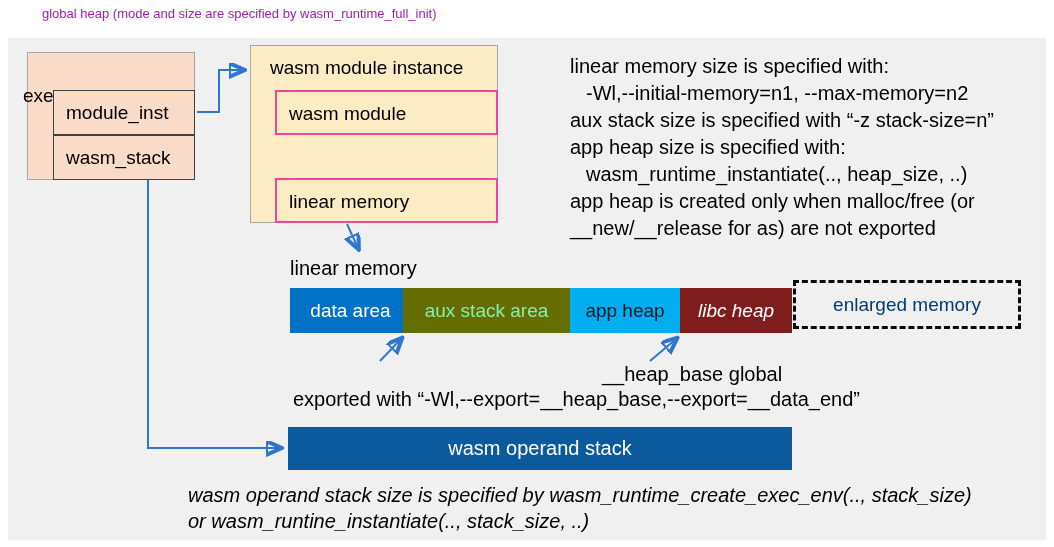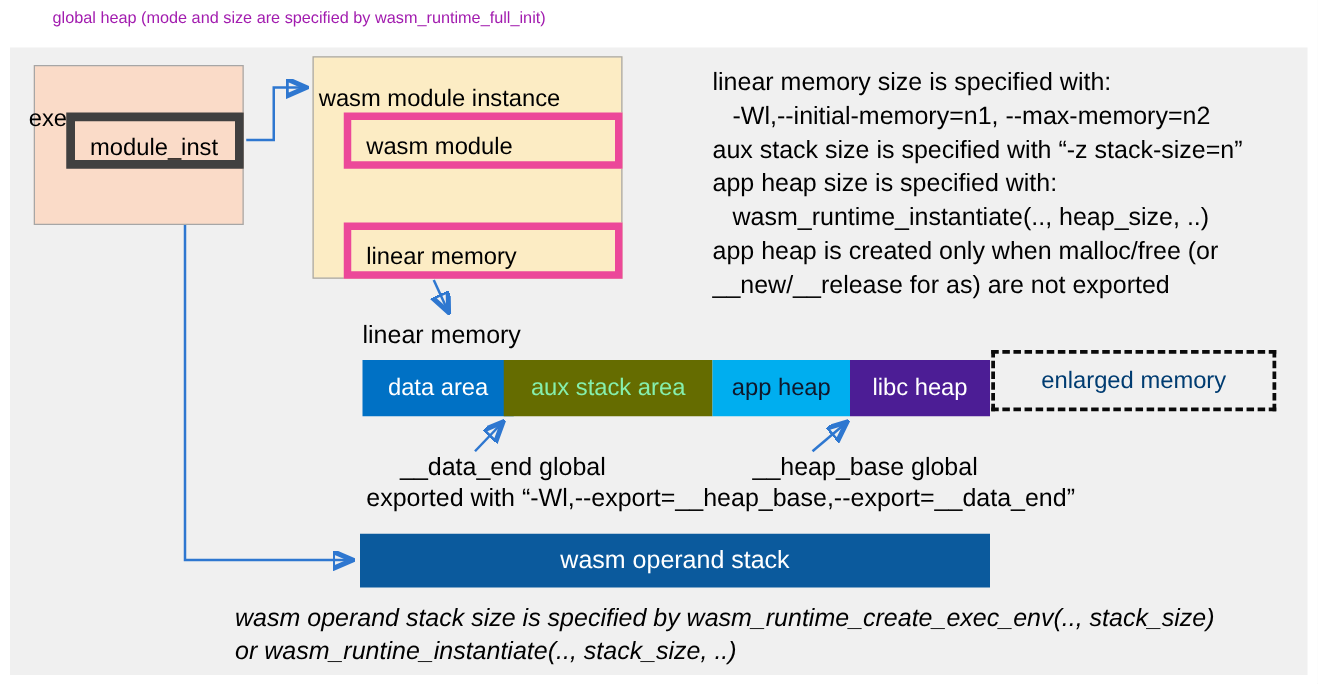--- a/index.html
+++ b/index.html
@@ -9,25 +9,25 @@
     color:#000;overflow:hidden;background:#ffffff;
   }
   .abs{position:absolute;}
   .title{left:12px;top:6px;font-size:13px;color:#a21caf;margin-left:30px;}
   .panel{left:8px;top:38px;width:1038px;height:502px;background:#f0f0f0;}
 
   
   .structbox{border:1px solid #a6a6a6;box-sizing:border-box;}
   .exec-outer{left:27px;top:52px;width:168px;height:128px;background:#fadbc8;}
   .exec-header{left:9px;top:52px;width:168px;height:39px;line-height:39px;padding-left:14px;font-size:19px;box-sizing:border-box;margin-top:24px;}
-  .exec-row{left:53px;width:142px;height:45px;background:#fadbc8;border:7px solid #404040;box-sizing:border-box;
+  .exec-row{left:53px;width:142px;height:45px;background:#fadbc8;border:1px solid #404040;box-sizing:border-box;
             line-height:44px;padding-left:12px;font-size:19px;}
   .inst-outer{left:250px;top:45px;width:248px;height:178px;background:#fcecc4;}
-  .inst-header{left:250px;top:45px;width:248px;height:45px;line-height:46px;padding-left:5px;font-size:19px;box-sizing:border-box;margin-top:12px;}
-  .inst-row{left:275px;width:223px;height:45px;background:#fcecc4;border:6px solid #ec4899;box-sizing:border-box;
+  .inst-header{left:250px;top:45px;width:248px;height:45px;line-height:46px;padding-left:20px;font-size:19px;box-sizing:border-box;}
+  .inst-row{left:275px;width:223px;height:45px;background:#fcecc4;border:2px solid #ec4899;box-sizing:border-box;
             line-height:44px;padding-left:12px;font-size:19px;}
 
   
   .notes{left:530px;top:53px;font-size:20px;line-height:27px;}
   .notes .line{white-space:nowrap;margin-left:40px;}
   .notes .indent{padding-left:16px;}
 
   
   .lm-label{left:290px;top:257px;font-size:20px;}
   .seg{top:288px;height:45px;display:flex;align-items:center;justify-content:center;
@@ -58,44 +58,44 @@
 
 <div class="canvas">
 
   <div class="abs title">global heap (mode and size are specified by wasm_runtime_full_init)</div>
 
   <div class="abs panel"></div>
 
   <div class="abs structbox exec-outer"></div>
   <div class="abs exec-header">exec_env</div>
   <div class="abs exec-row" style="top:90px;">module_inst</div>
+  <div class="abs exec-row" style="top:135px;">wasm_stack</div>
 
   <div class="abs structbox inst-outer"></div>
   <div class="abs inst-header">wasm module instance</div>
   <div class="abs inst-row" style="top:90px;">wasm module</div>
   <div class="abs inst-row" style="top:178px;">linear memory</div>
 
   <div class="abs notes">
     <div class="line">linear memory size is specified with:</div>
     <div class="line indent">-Wl,--initial-memory=n1, --max-memory=n2</div>
     <div class="line">aux stack size is specified with “-z stack-size=n”</div>
     <div class="line">app heap size is specified with:</div>
     <div class="line indent">wasm_runtime_instantiate(.., heap_size, ..)</div>
     <div class="line">app heap is created only when malloc/free (or</div>
     <div class="line">__new/__release for as) are not exported</div>
   </div>
 
   <div class="abs lm-label">linear memory</div>
   <div class="abs seg seg-data" style="background: rgb(0, 113, 197); color: rgb(255, 255, 255);">data area</div>
   <div class="abs seg seg-aux" style="background: rgb(101, 108, 0); color: #86efac;">aux stack area</div>
   <div class="abs seg seg-app" style="background: rgb(0, 174, 239); color: #0f172a;">app heap</div>
-  <div class="abs seg seg-libc" style="background: #4c1d95; color: rgb(255, 255, 255);">libc heap</div>
+  <div class="abs seg seg-libc" style="background: #7f1d1d; color: rgb(255, 255, 255); font-style: italic;">libc heap</div>
   <div class="abs seg seg-enlarged" style="color: rgb(0, 60, 113);">enlarged memory</div>
 
-  <div class="abs ann ann-dataend">__data_end global</div>
   <div class="abs ann ann-heapbase">__heap_base global</div>
   <div class="abs ann ann-exported">exported with “-Wl,--export=__heap_base,--export=__data_end”</div>
 
   <div class="abs opstack" style="background: rgb(11, 90, 157);">wasm operand stack</div>
 
   <div class="abs bottom-notes">
     <div class="line">wasm operand stack size is specified by wasm_runtime_create_exec_env(.., stack_size)</div>
     <div class="line">or wasm_runtine_instantiate(.., stack_size, ..)</div>
   </div>
 

